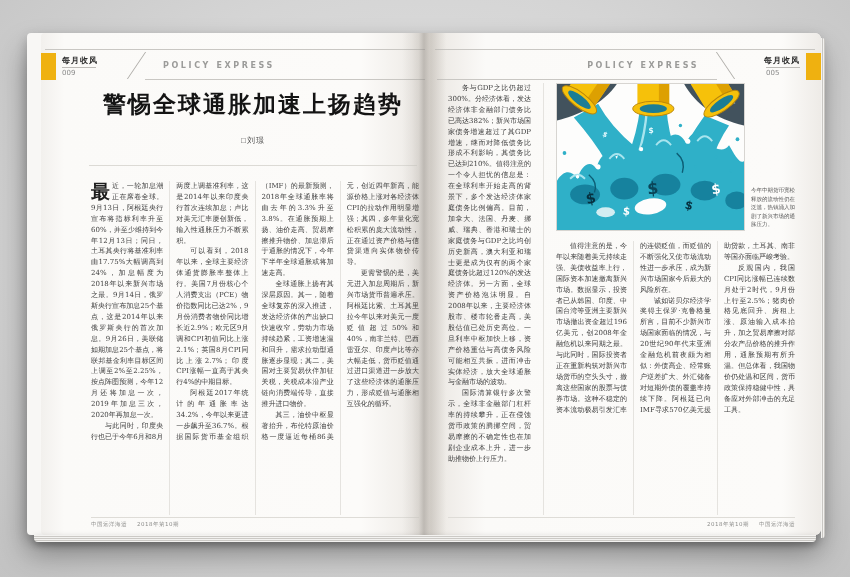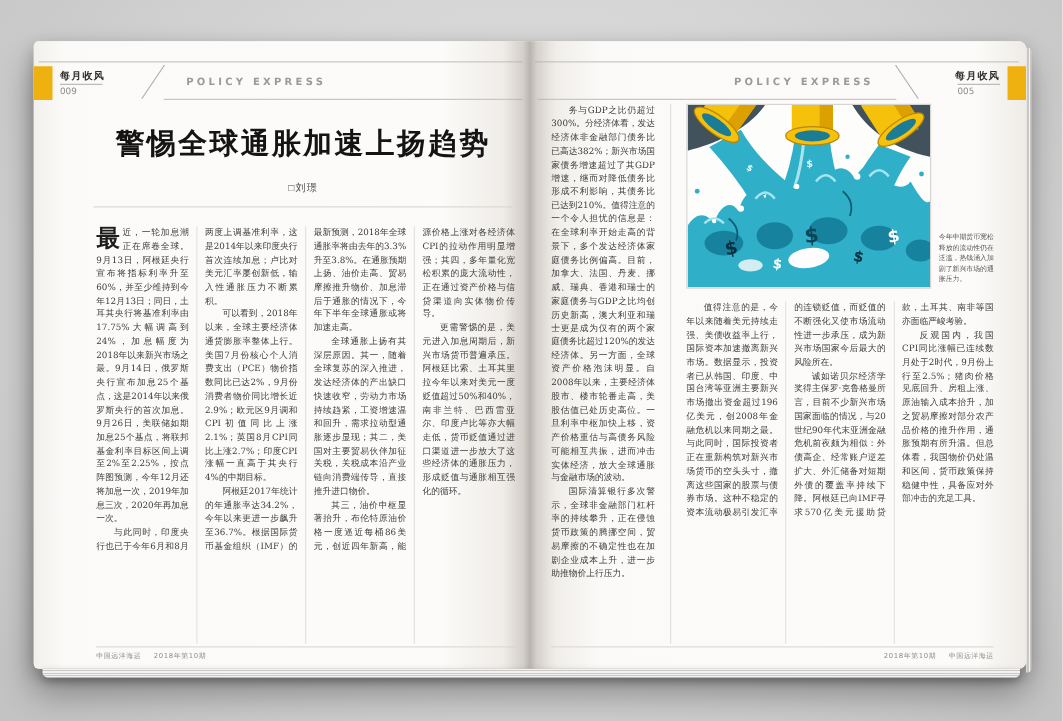--- a/index.html
+++ b/index.html
@@ -7,20 +7,21 @@
   body {
     width:850px; height:577px; overflow:hidden; position:relative;
     background: radial-gradient(ellipse at 50% 42%, #e3e3e3 0%, #d5d5d5 55%, #c3c3c3 100%);
     font-family: "DejaVu Serif", "Liberation Serif", serif;
   }
   .book {
     position:absolute; left:27px; top:33px; width:794px; height:502px;
     display:flex; border-radius:4px 6px 6px 4px;
     box-shadow: 0 18px 30px rgba(0,0,0,.38), 0 5px 12px rgba(0,0,0,.22);
     background:#f8f7f5;
+    padding-left:14px;
   }
   .page-stack-bottom {
     position:absolute; left:7px; right:5px; bottom:-7px; height:7px;
     background: repeating-linear-gradient(to bottom, #f3f2f0 0 1px, #cbc9c5 1px 2px);
     border-radius:0 0 4px 4px; box-shadow:0 3px 7px rgba(0,0,0,.28);
   }
   .page-stack-right {
     position:absolute; right:-4px; top:5px; bottom:-3px; width:4px;
     background: repeating-linear-gradient(to right, #f3f2f0 0 1px, #c9c7c3 1px 2px);
     border-radius:0 3px 3px 0;
@@ -60,21 +61,21 @@
   .page-left  .hd-slash { left:95px;  transform:skewX(-34deg); }
   .page-right .hd-slash { right:95px; transform:skewX(34deg); }
   .hd-en {
     position:absolute; top:12px; font-family:"DejaVu Sans","Liberation Sans",sans-serif;
     font-size:8px; letter-spacing:2.6px; color:#9b9b99;font-weight:bold;
   }
   .page-left  .hd-en { left:122px; }
   .page-right .hd-en { right:122px; }
   
   .title-wrap { position:absolute; top:56px; left:48px; right:14px; text-align:center; z-index:2; }
-  .article-title { margin:10px; font-size:23px; font-weight:bold; letter-spacing:2px; color:#141414; }
+  .article-title { margin:0; font-size:23px; font-weight:bold; letter-spacing:2px; color:#141414; }
   .article-byline { margin-top:15px; font-size:8px; color:#4a4a4a; letter-spacing:1px;font-family:Liberation Serif, serif; }
   .title-divider { position:absolute; top:132px; left:48px; right:14px; height:1px; background:#dcdad5; }
   
   .flow { font-size:7px; line-height:1.56; text-align:justify; color:#3d3d3d; overflow:hidden; }
   .flow p { margin:0; text-indent:2em; }
   .flow p.lead { text-indent:0; }
   .dropcap { float:left; font-size:19px; line-height:1; font-weight:bold; color:#1e1e1e; margin:1px 2px 0 0; }
   .body-left {
     position:absolute; top:148px; bottom:20px; left:50px; right:12px;
     column-count:4; column-gap:13px; column-rule:1px solid #e5e3df;

